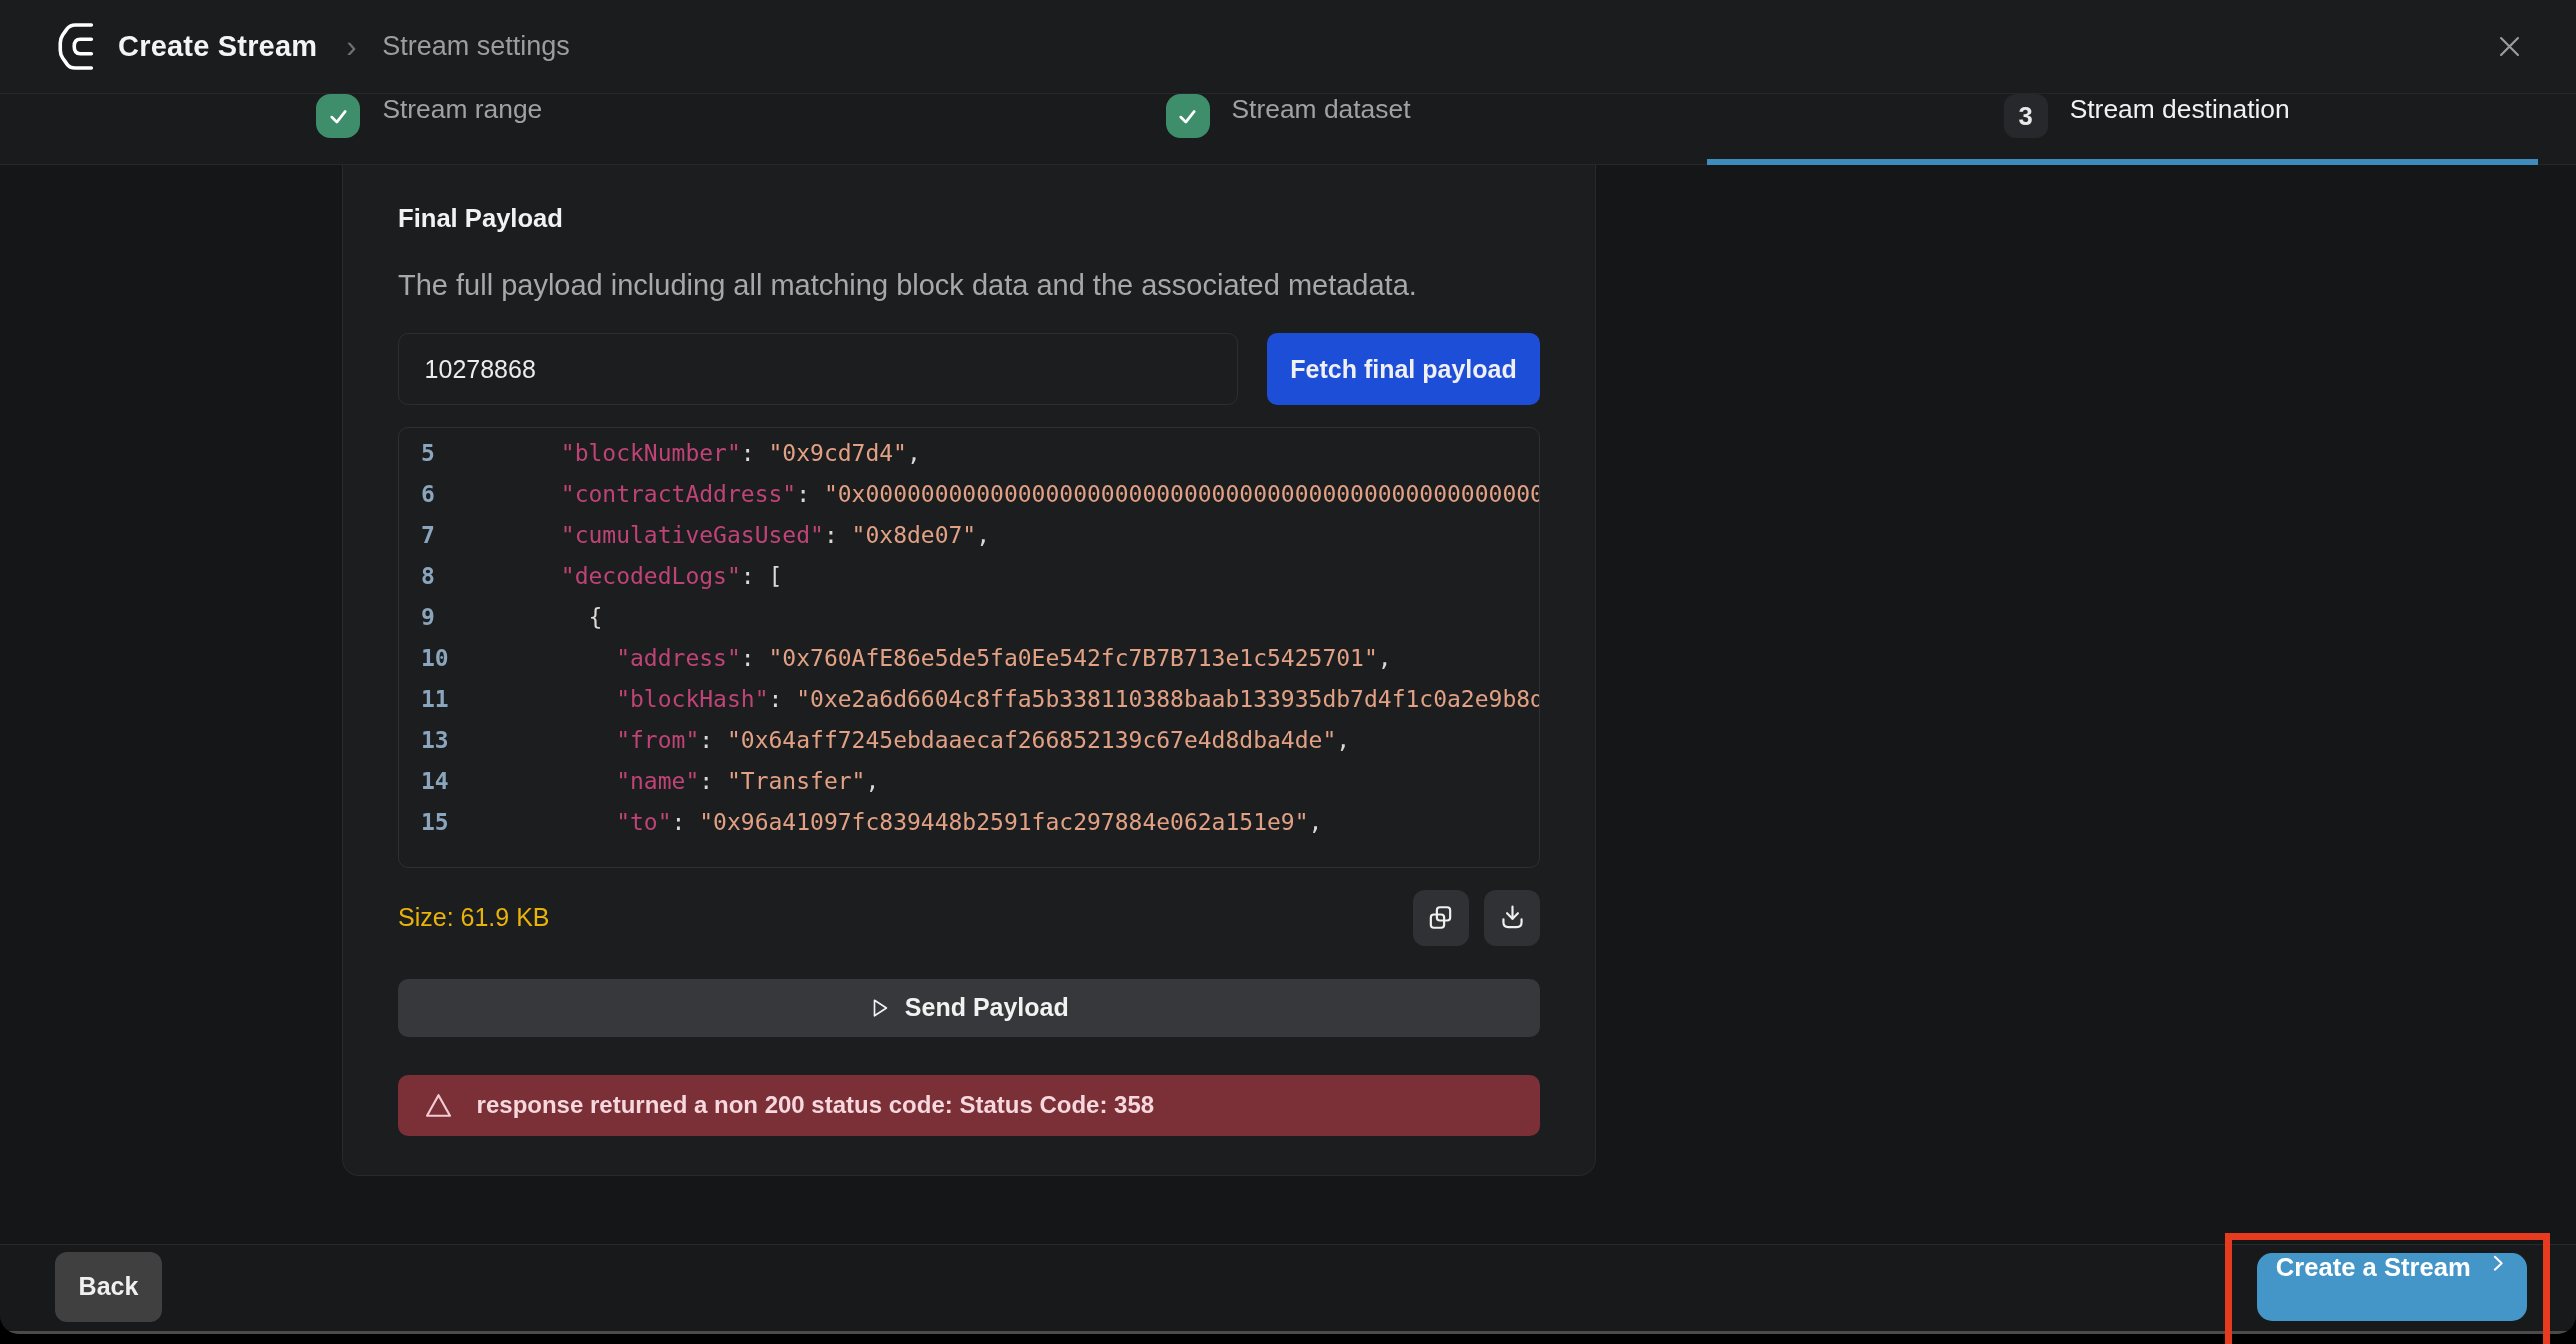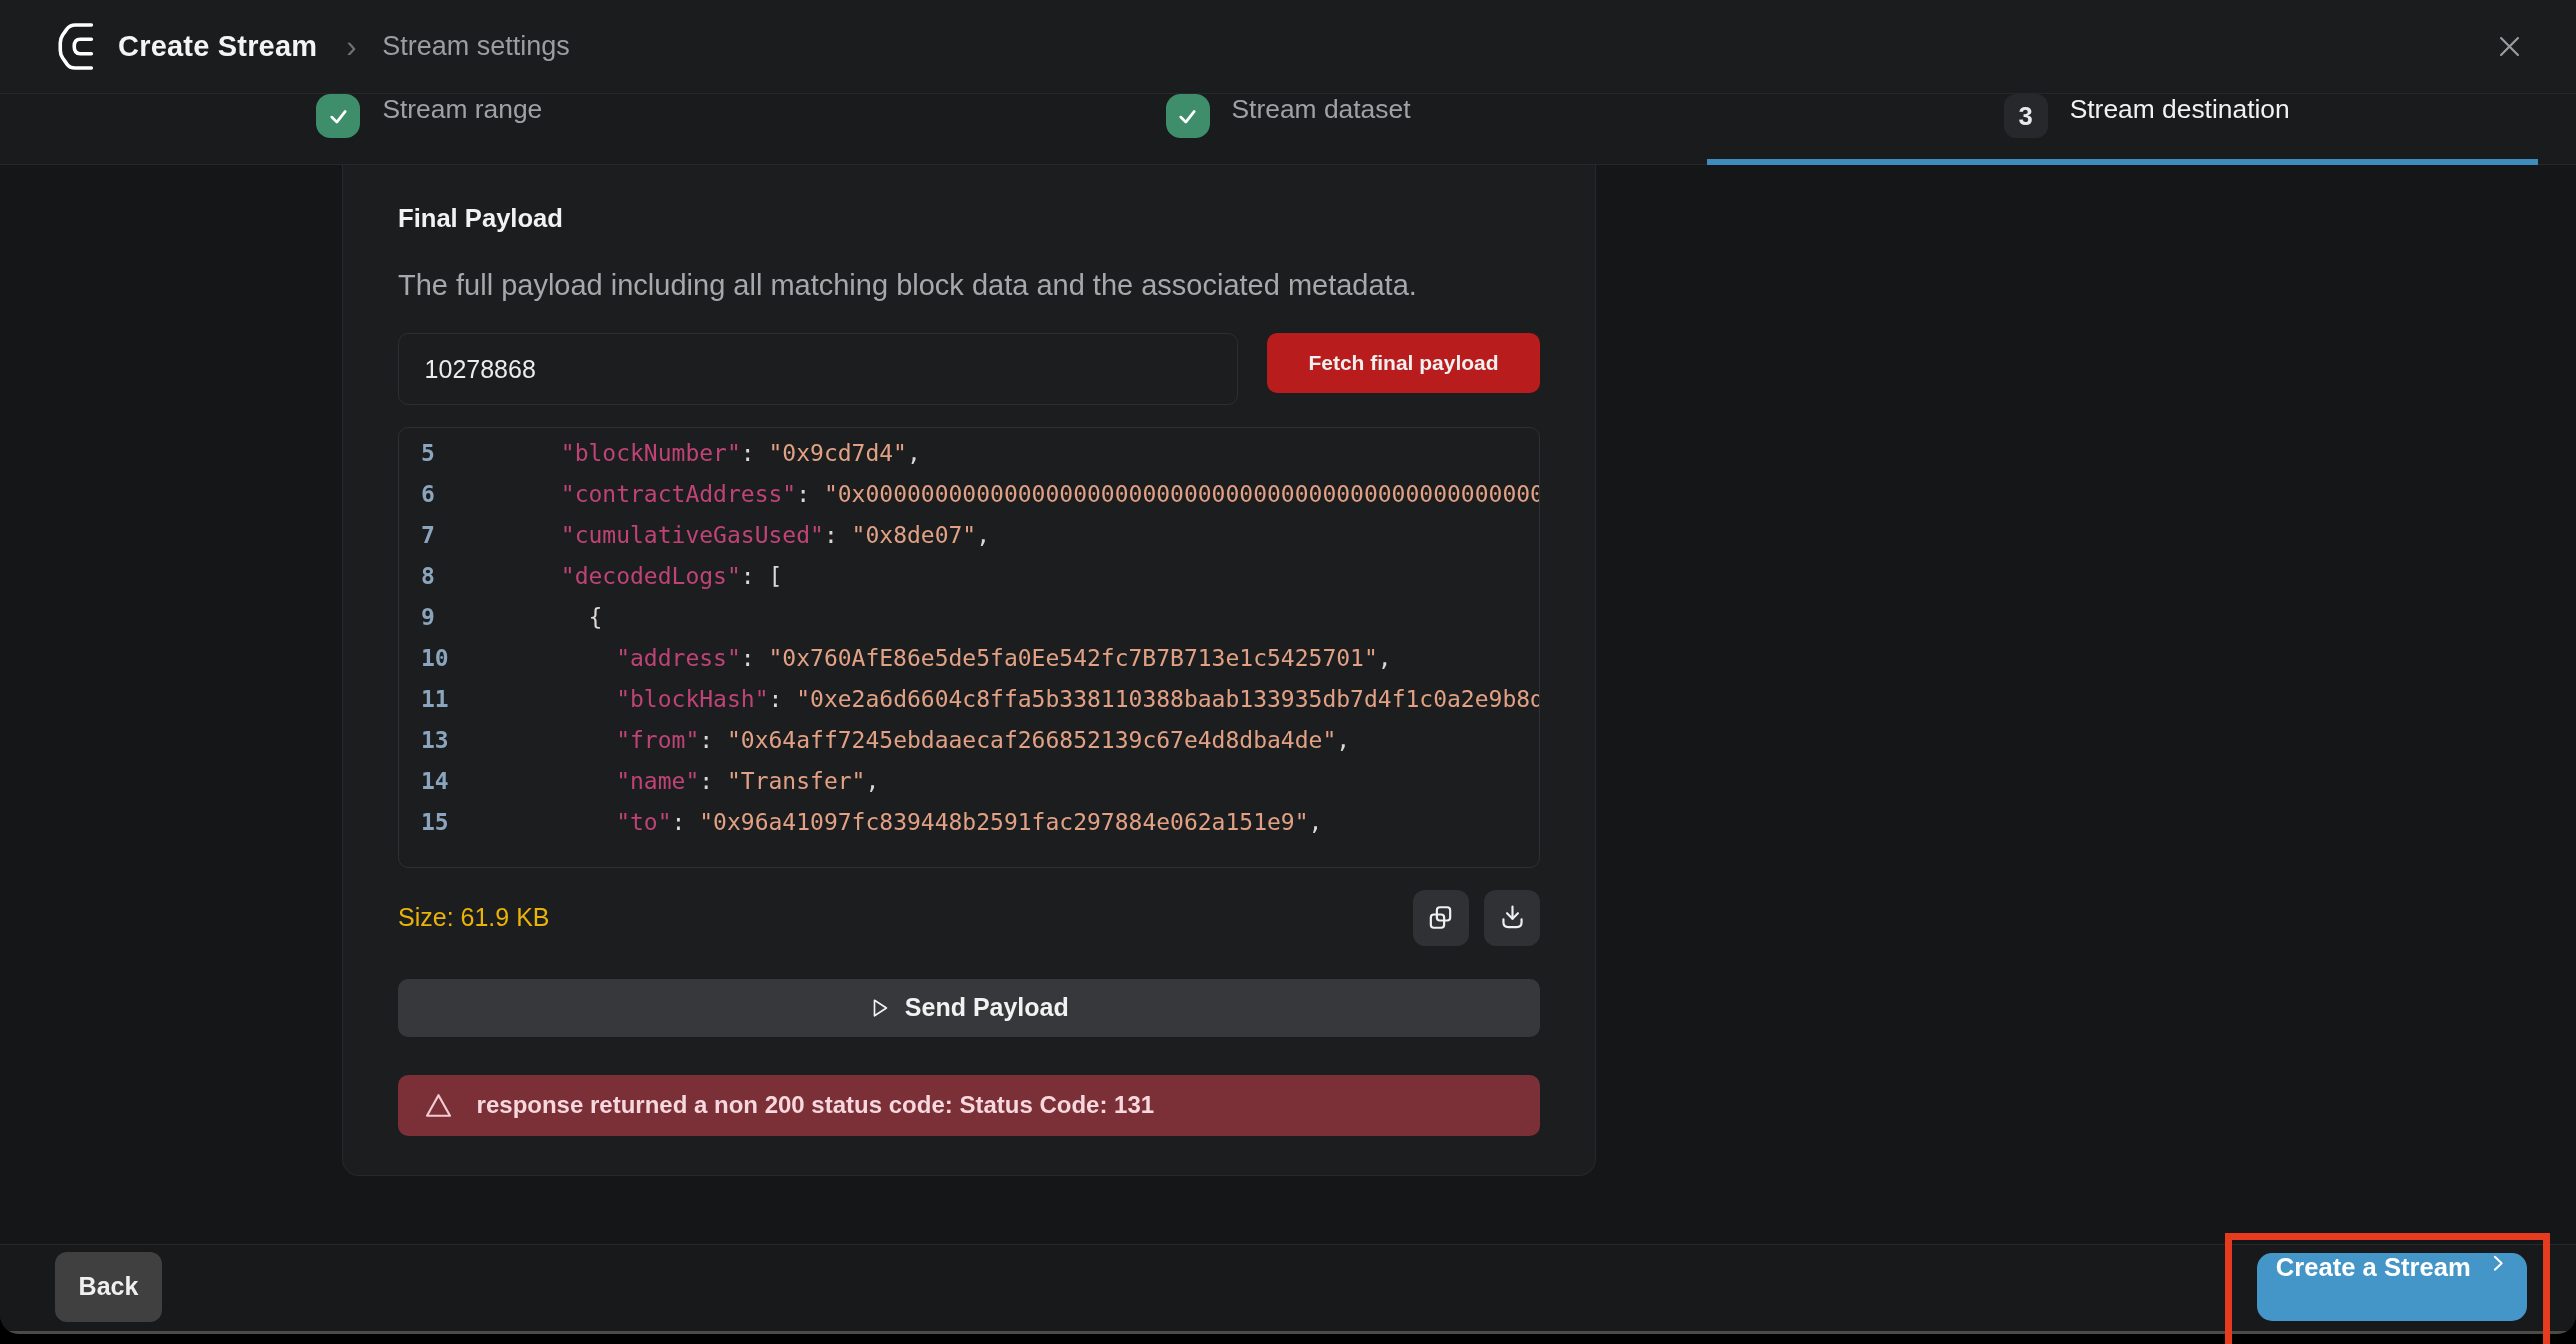--- a/index.html
+++ b/index.html
@@ -64,22 +64,22 @@
   .panel-desc { font-size:29px; color:#a7a8ab; margin-top:36px; }
 
   .input-row { display:flex; margin-top:31px; gap:29px; }
   .block-input {
     flex:1 1 auto; height:72px; background:transparent;
     border:0.9px solid #2d2e31; border-radius:10.2px;
     color:#ececec; font-size:25px; padding:0 25.6px;
     font-family:"Liberation Sans", sans-serif; outline:none;
   }
   .fetch-btn {
-    flex:0 0 273px; height:60px; background:#b91c1c; border:none; border-radius:10.2px;
-    color:#f0f0f0; font-size:21px; font-weight:bold; cursor:pointer;
+    flex:0 0 273px; height:72px; background:#1d4ed8; border:none; border-radius:10.2px;
+    color:#f0f0f0; font-size:25px; font-weight:bold; cursor:pointer;
     font-family:"Liberation Sans", sans-serif;
   }
 
   
   .code-block {
     margin-top:22px; height:441px; border:0.9px solid #2f3033; border-radius:10.2px;
     overflow:hidden; padding-top:5.1px; background:#1c1d1f;
     font-family:"DejaVu Sans Mono", monospace; font-size:23px; line-height:41px;
   }
   .code-line { display:flex; white-space:pre; }
@@ -234,21 +234,21 @@
       <svg viewBox="0 0 24 24" fill="none" stroke="#f2f2f2" stroke-width="1.8" stroke-linejoin="round">
         <polygon points="6,3.5 19,12 6,20.5"></polygon>
       </svg>
       <span>Send Payload</span>
     </button>
 
     <div class="error-banner">
       <svg viewBox="0 0 24 24" fill="none" stroke="#f2ccd4" stroke-width="1.8" stroke-linejoin="round">
         <polygon points="12,3.5 21.5,20.5 2.5,20.5"></polygon>
       </svg>
-      <span class="error-text">response returned a non 200 status code: Status Code: 131</span>
+      <span class="error-text">response returned a non 200 status code: Status Code: 358</span>
     </div>
   </div>
 
   <div class="footer">
     <button class="back-btn">Back</button>
     <button class="create-btn">
       <span>Create a Stream</span>
       <svg viewBox="0 0 24 24" fill="none" stroke="#ffffff" stroke-width="2.4" stroke-linecap="round" stroke-linejoin="round">
         <polyline points="8,4.5 16,12 8,19.5"></polyline>
       </svg>

